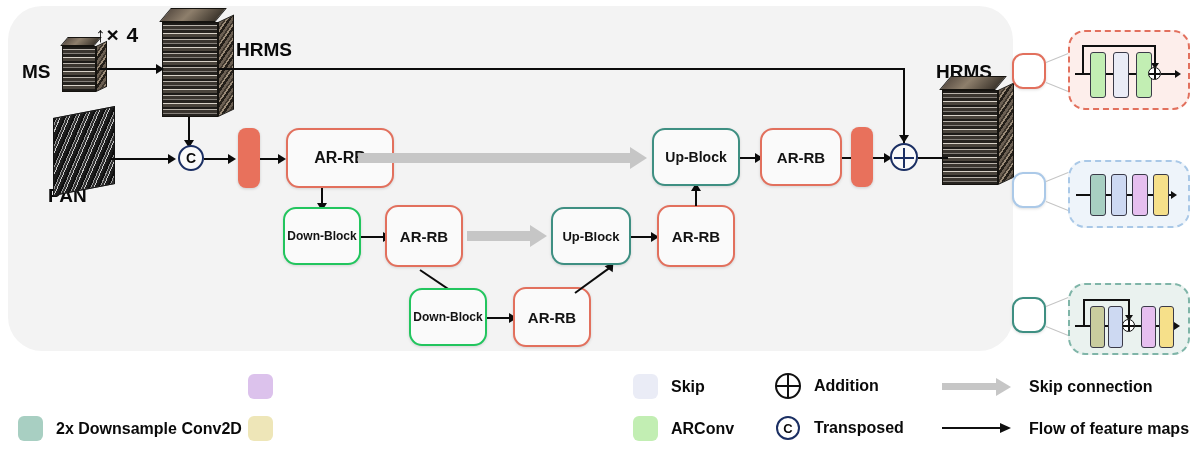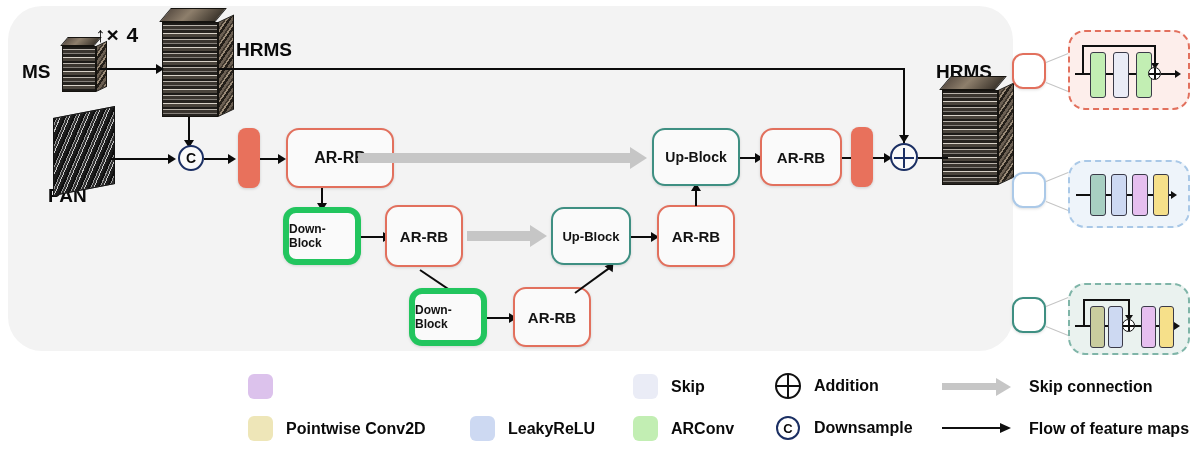--- a/index.html
+++ b/index.html
@@ -86,21 +86,21 @@
   
   .box {
     position: absolute;
     background: #fafafa;
     border-radius: 13px;
     display: flex; align-items: center; justify-content: center;
     font-weight: bold; color: #121212;
     box-shadow: 0 1px 3px rgba(0,0,0,.13);
   }
   .box.red   { border: 2px solid #e2705d; }
-  .box.blue  { border: 6px solid #22c55e; }
+  .box.blue  { border: 2px solid #22c55e; }
   .box.teal  { border: 2px solid #3e8f82; }
 
   
   .convbar {
     position: absolute;
     background: #e8715c;
     border-radius: 8px;
     box-shadow: 0 1px 3px rgba(0,0,0,.16);
   }
 
@@ -373,33 +373,32 @@
     <div class="pline" style="left:58px; top:35px; width:1.5px; height:11px;"></div>
 
     <div class="slab" style="left:71px; top:21px; width:15px; height:42px; background:#e6bfef;"></div>
     <div class="slab" style="left:89px; top:21px; width:15px; height:42px; background:#f6e08a;"></div>
 
     <div class="parrow-r" style="left:104px; top:37px;"></div>
   </div>
 
   <div class="legend">
 
+    <div class="lg-item" style="left:18px; top:50px;">
+      <div class="lg-sw" style="background:#a8cfc2;"></div>
+      <div class="lg-tx">2x Downsample Conv2D</div>
+    </div>
 
     <div class="lg-item" style="left:248px; top:8px;">
       <div class="lg-sw" style="background:#dcc2ec;"></div>
     </div>
     <div class="lg-item" style="left:248px; top:50px;">
       <div class="lg-sw" style="background:#eee6b8;"></div>
-      <div class="lg-tx">Pointwise Conv2D</div>
-    </div>
-
-    <div class="lg-item" style="left:470px; top:50px;">
-      <div class="lg-sw" style="background:#cdd9f2;"></div>
-      <div class="lg-tx">LeakyReLU</div>
-    </div>
+    </div>
+
 
     <div class="lg-item" style="left:633px; top:8px;">
       <div class="lg-sw" style="background:#eaecf6;"></div>
       <div class="lg-tx">Skip</div>
     </div>
     <div class="lg-item" style="left:775px; top:7px;">
       <div class="lg-icon">
         <div style="position:absolute; left:0; top:0; width:26px; height:26px; border:2px solid #101010; border-radius:50%;"></div>
         <div style="position:absolute; left:1px; top:12px; width:24px; height:2px; background:#101010;"></div>
         <div style="position:absolute; left:12px; top:1px; width:2px; height:24px; background:#101010;"></div>
@@ -408,21 +407,21 @@
     </div>
 
     <div class="lg-item" style="left:633px; top:50px;">
       <div class="lg-sw" style="background:#c2eeb3;"></div>
       <div class="lg-tx">ARConv</div>
     </div>
     <div class="lg-item" style="left:775px; top:49px;">
       <div class="lg-icon" style="width:26px; height:26px;">
         <div style="position:absolute; left:1px; top:1px; width:24px; height:24px; border:2px solid #1b2f63; border-radius:50%; display:flex; align-items:center; justify-content:center; font-size:13px; font-weight:bold; color:#0a0a0a;">C</div>
       </div>
-      <div class="lg-tx">Downsample</div>
+      <div class="lg-tx">Transposed</div>
     </div>
 
     <div class="lg-item" style="left:942px; top:54px;">
       <div class="lg-arrow-wrap">
         <div style="position:absolute; left:0; top:7px; width:60px; height:2px; background:#101010;"></div>
         <div style="position:absolute; left:58px; top:3px; width:0; height:0; border-left:11px solid #101010; border-top:5px solid transparent; border-bottom:5px solid transparent;"></div>
       </div>
       <div class="lg-tx">Flow of feature maps</div>
     </div>
     <div class="lg-item" style="left:942px; top:12px;">

